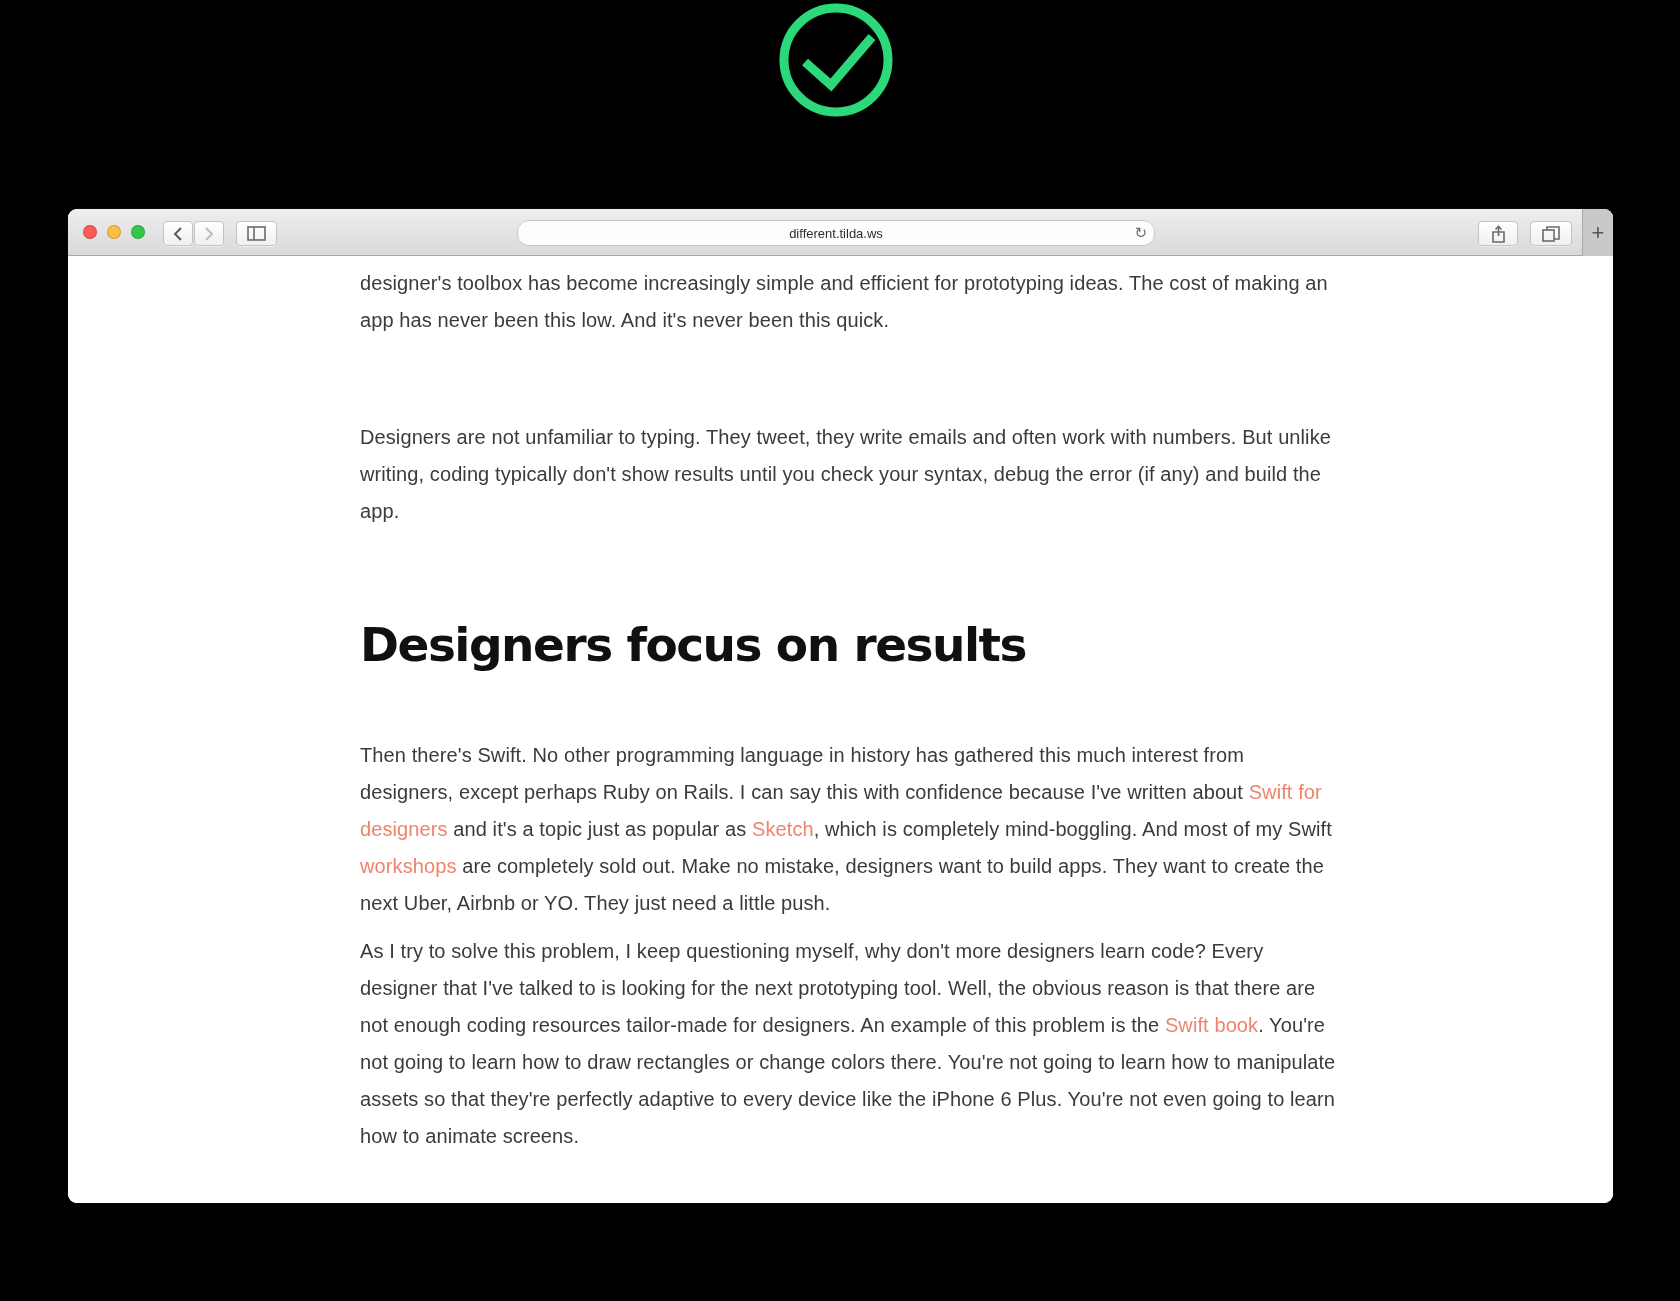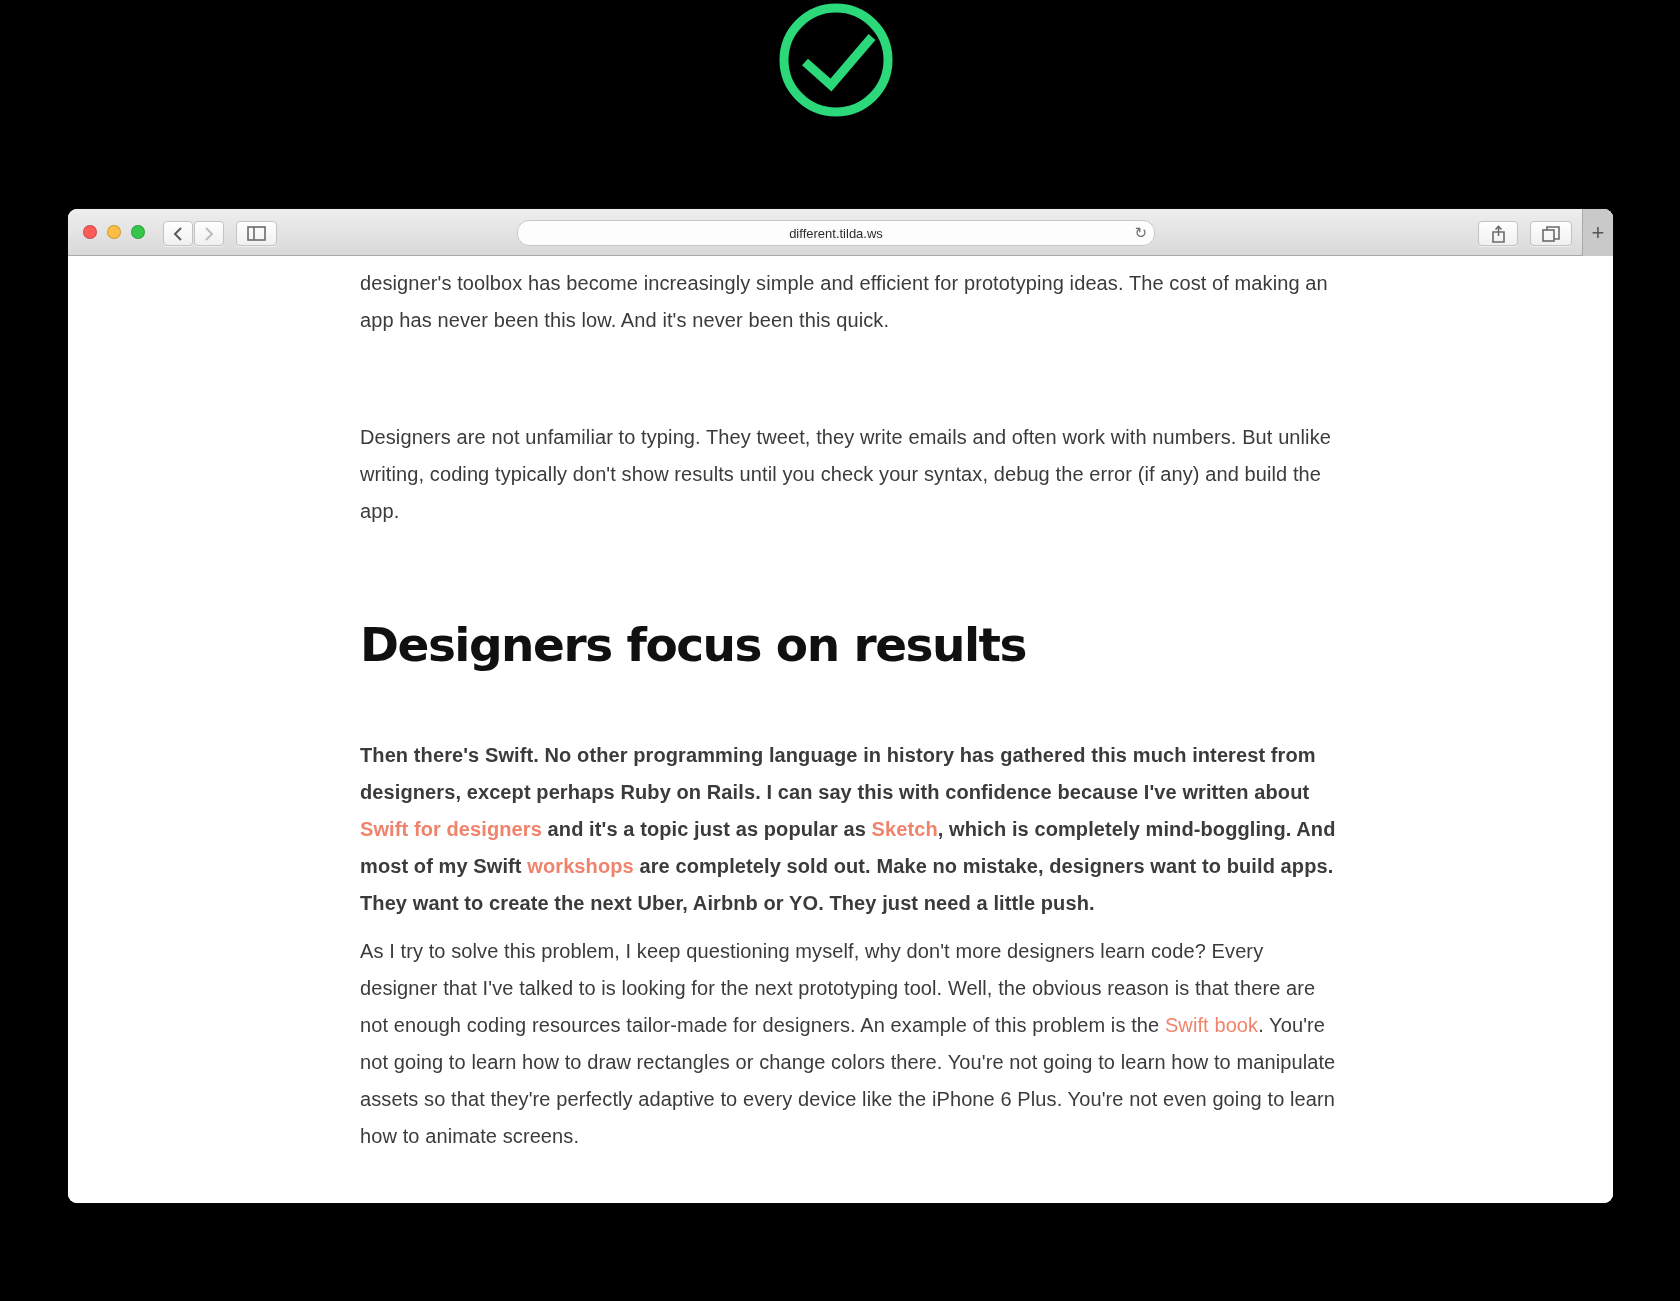--- a/index.html
+++ b/index.html
@@ -73,21 +73,21 @@
   }
   .para .link { color:var(--link-color,#f0836b); cursor:pointer; }
   .p1 { top:8px; }
   .p2 { top:117px;margin-top:45px; }
   .headline {
     top:352px;
     font-family:"DejaVu Sans", sans-serif;
     font-size:47px; line-height:72px; font-weight:800;
     letter-spacing:-1.5px; color:#101010;
   }
-  .p3 { top:480px;font-weight:bold; }
+  .p3 { top:480px; }
   .p4 { top:676px; }
 </style>
 </head>
 <body>
 
 <div class="badge">
   <svg width="120" height="120" viewBox="0 0 120 120">
     <circle cx="60" cy="60" r="52" fill="none" stroke="currentColor" stroke-width="9"></circle>
     <polyline points="29,62 55,85 96,37" fill="none" stroke="currentColor" stroke-width="9"></polyline>
   </svg>

